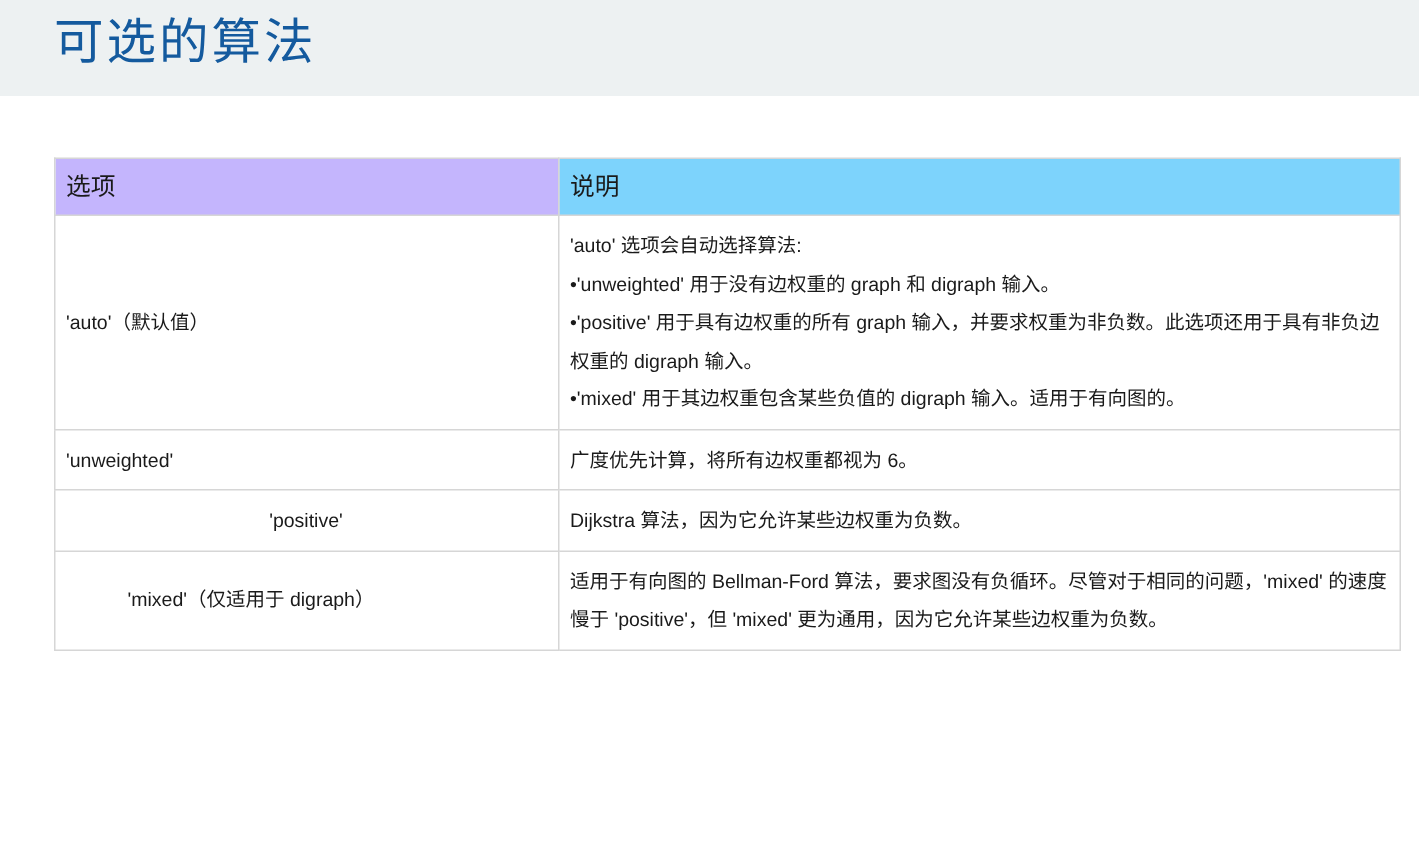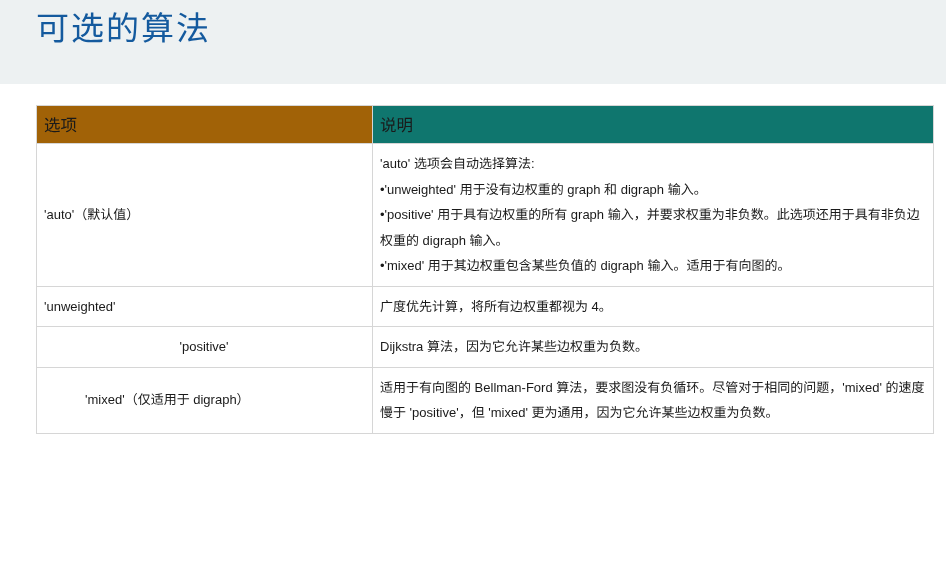--- a/index.html
+++ b/index.html
@@ -15,21 +15,21 @@
     overflow: hidden;
     position: relative;
   }
 
   
   .page-banner {
     position: absolute;
     left: 0;
     top: 0;
     width: 946px;
-    height: 84px;
+    height: 64px;
     background: #edf1f2;
     box-sizing: border-box;
   }
   .page-title {
     position: absolute;
     left: 36px;
     top: 6px;
     font-family: "Liberation Serif", "DejaVu Serif", serif;
     font-size: 33px;
     line-height: 46px;
@@ -95,40 +95,40 @@
 </div>
 
 <div class="table-wrap">
   <table class="algo-table" style="border-color: rgb(214, 214, 214);">
     <colgroup>
       <col class="col-option">
       <col class="col-desc">
     </colgroup>
     <thead>
       <tr>
-        <th style="background: #a16207; border-color: rgb(214, 214, 214);">选项</th>
-        <th style="background: #0f766e; border-color: rgb(214, 214, 214);">说明</th>
+        <th style="background: #c4b5fd; border-color: rgb(214, 214, 214);">选项</th>
+        <th style="background: #7dd3fc; border-color: rgb(214, 214, 214);">说明</th>
       </tr>
     </thead>
     <tbody>
 
       <tr>
         <td class="opt-cell" style="border-color: rgb(214, 214, 214);">'auto'（默认值）</td>
         <td class="desc-cell" style="border-color: rgb(214, 214, 214);">
           <span class="para">'auto' 选项会自动选择算法:</span>
           <span class="para">•'unweighted' 用于没有边权重的 graph 和 digraph 输入。</span>
           <span class="para">•'positive' 用于具有边权重的所有 graph 输入，并要求权重为非负数。此选项还用于具有非负边权重的 digraph 输入。</span>
           <span class="para">•'mixed' 用于其边权重包含某些负值的 digraph 输入。适用于有向图的。</span>
         </td>
       </tr>
 
       <tr>
         <td class="opt-cell" style="border-color: rgb(214, 214, 214);">'unweighted'</td>
         <td class="desc-cell" style="border-color: rgb(214, 214, 214);">
-          <span class="para">广度优先计算，将所有边权重都视为 4。</span>
+          <span class="para">广度优先计算，将所有边权重都视为 6。</span>
         </td>
       </tr>
 
       <tr>
         <td class="opt-cell" style="border-color: rgb(214, 214, 214); text-align: center;">'positive'</td>
         <td class="desc-cell" style="border-color: rgb(214, 214, 214);">
           <span class="para">Dijkstra 算法，因为它允许某些边权重为负数。</span>
         </td>
       </tr>
 

